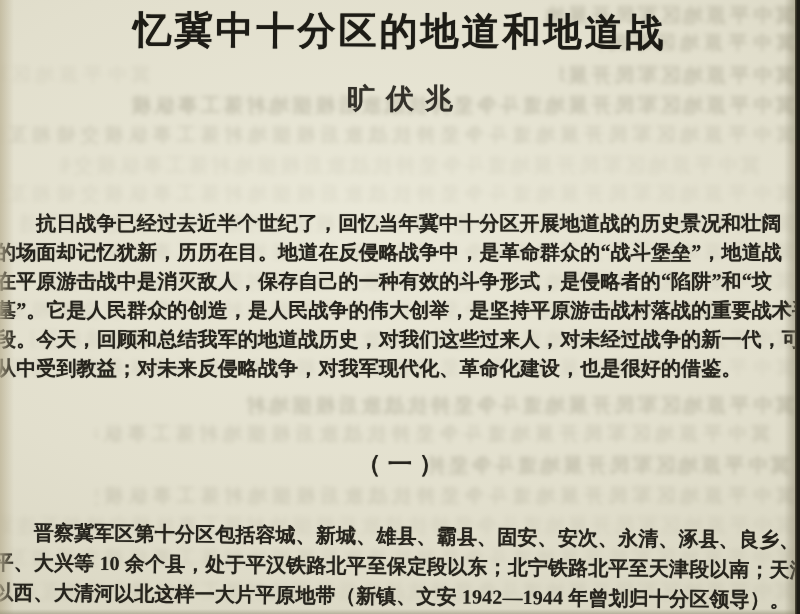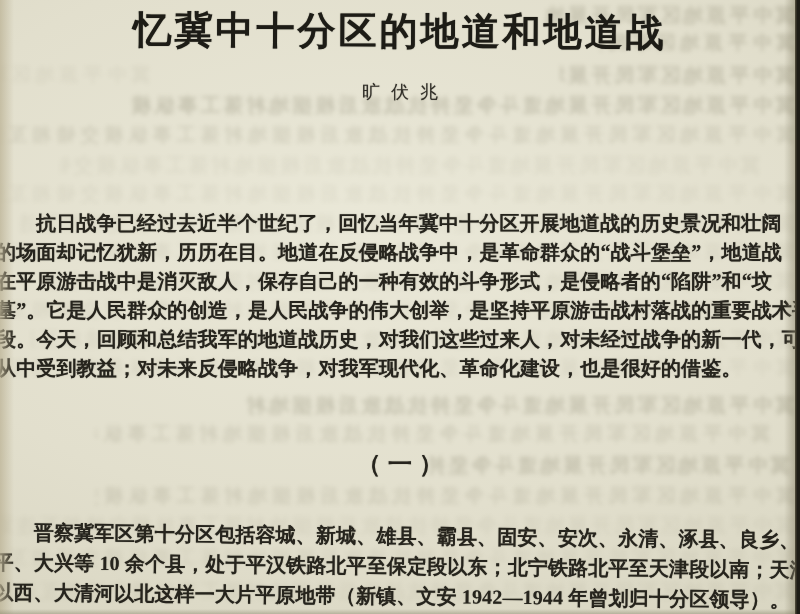--- a/index.html
+++ b/index.html
@@ -62,21 +62,21 @@
     text-align: center;
     font-size: 38px; font-weight: 700;
     letter-spacing: 3px;
     color: #1d1c16;
     text-shadow: 0 0 1px rgba(29,28,22,0.7);
     transform: rotate(0.3deg);
   }
   .doc-author {
     top: 80px; left: 0; width: 800px;
     text-align: center;
-    font-size: 18px; font-weight: 400;
+    font-size: 28px; font-weight: 700;
     letter-spacing: 11px; text-indent: 11px;
     color: #33312a;
     text-shadow: 0 0 1px rgba(51,49,42,0.5);
   }
   .para {
     font-size: 20px; font-weight: 600;
     letter-spacing: 0.15px;
     text-shadow: 0 0 1px rgba(38,36,29,0.55);
   }
   .para .line { white-space: nowrap; }

